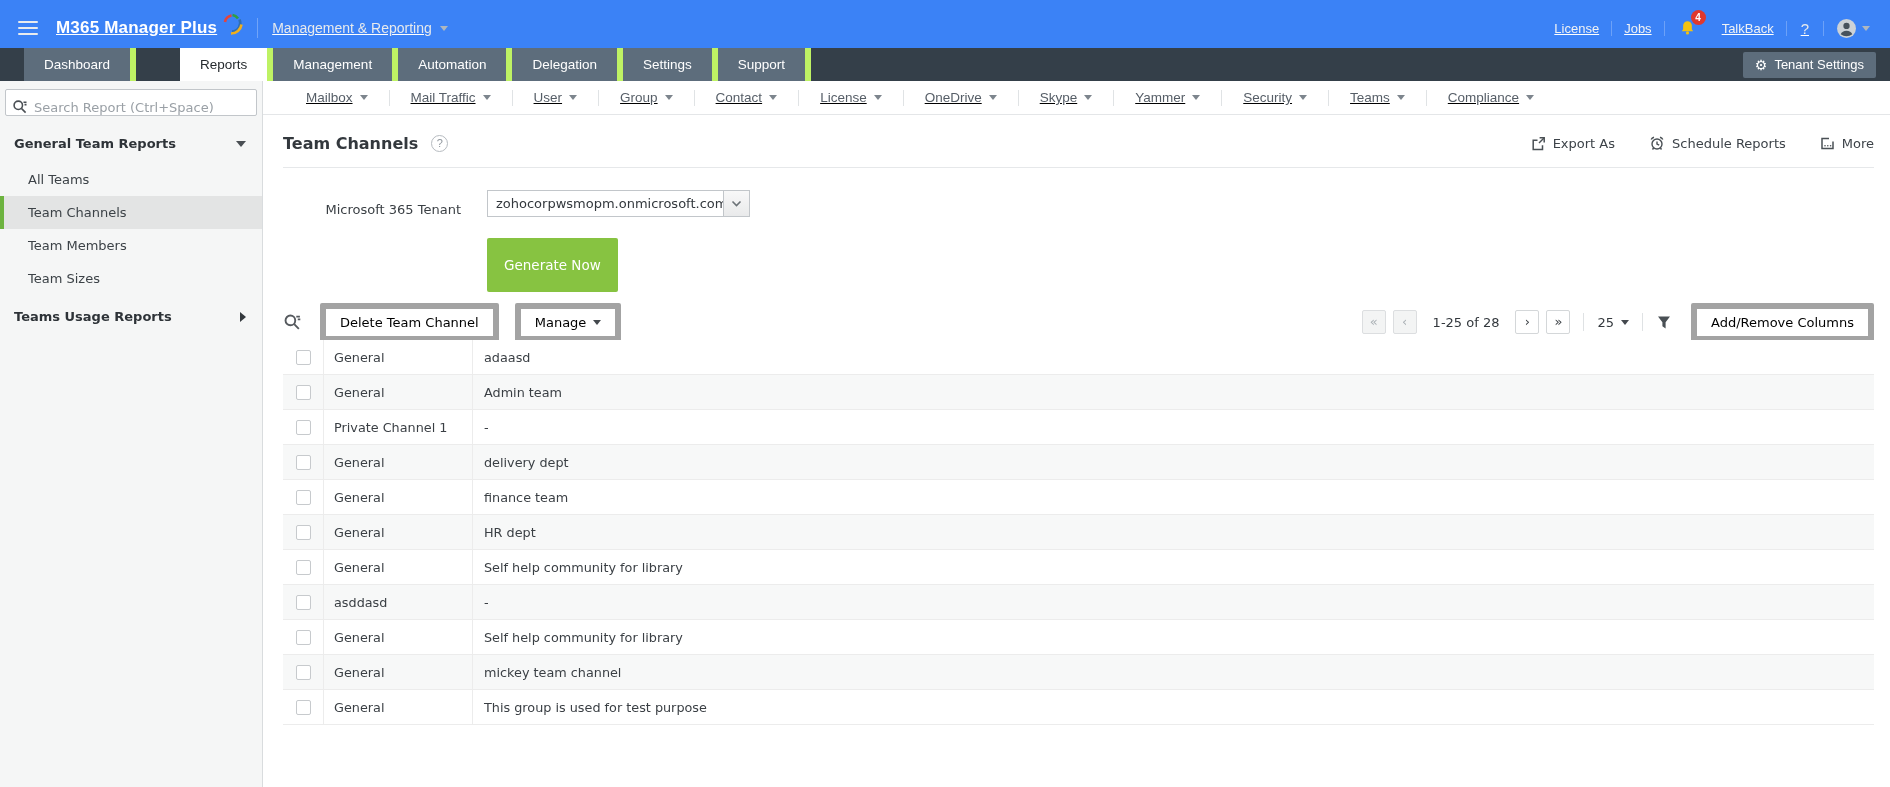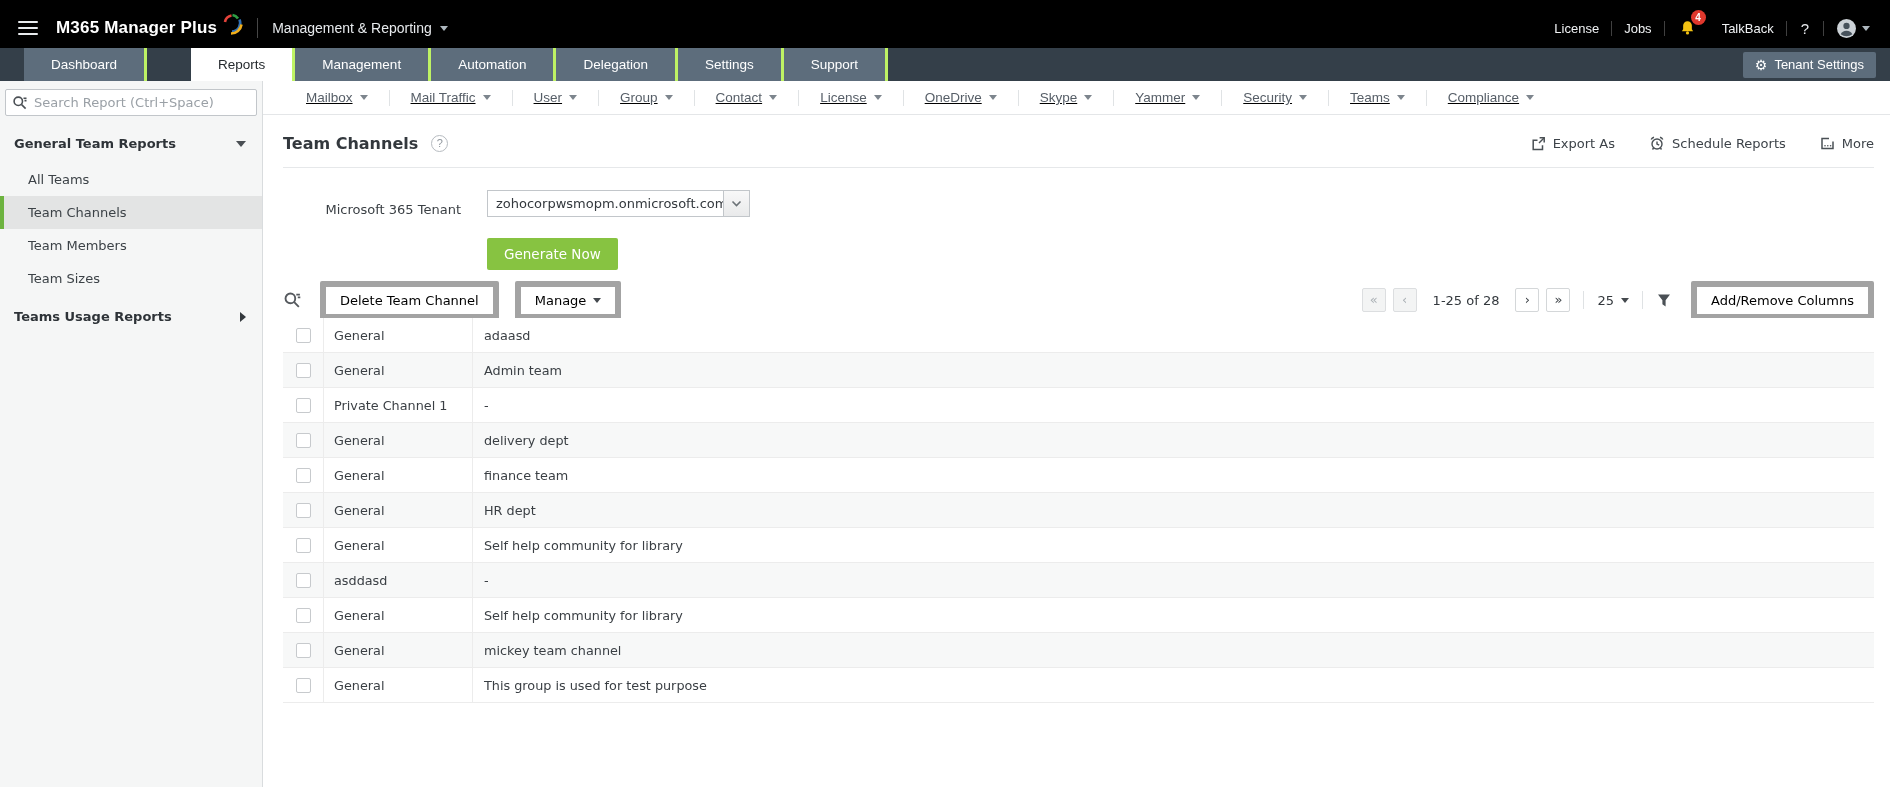--- a/index.html
+++ b/index.html
@@ -1,49 +1,49 @@
 <!DOCTYPE html>
 <html><head>
 <meta charset="utf-8">
 <style>
   * { margin:0; padding:0; box-sizing:border-box; }
   html,body { width:1890px; height:787px; overflow:hidden; }
   body { font-family:"Liberation Sans", sans-serif; background:#fff; }
   .app { width:1890px; height:787px; overflow:hidden; display:flex; flex-direction:column; position:relative; }
 
   
-  .topbar { height:48px; background:#000000; display:flex; align-items:center; padding:8px 16px 0 18px; flex:none; color:#fff; }
+  .topbar { height:48px; background:#3b82f6; display:flex; align-items:center; padding:8px 16px 0 18px; flex:none; color:#fff;text-decoration:underline; }
   .hamburger { width:20px; cursor:pointer; margin-right:18px; }
   .hamburger span { display:block; height:2px; background:#e8ebee; margin:4px 0; border-radius:1px; }
   .logo-text { font-size:17px; font-weight:bold; letter-spacing:.2px; color:#fff; white-space:nowrap; }
   .logo-swoosh { margin:-10px 0 0 2px; }
   .topbar-sep { width:1px; height:20px; background:rgba(255,255,255,.28); margin:0 14px; }
   .context { display:flex; align-items:center; gap:8px; font-size:14px; color:#e7eaed; cursor:pointer; }
   .chev-down { width:0; height:0; border-left:4px solid transparent; border-right:4px solid transparent; border-top:5px solid #aeb7bf; display:inline-block; }
   .topbar-right { margin-left:auto; display:flex; align-items:center; font-size:13px; color:#f0f2f4; }
   .topbar-link { padding:0 12px; cursor:pointer; white-space:nowrap; }
   .tsep { width:1px; height:15px; background:rgba(255,255,255,.25); }
   .bell-wrap { position:relative; padding:0 14px; cursor:pointer; display:flex; align-items:center; }
   .badge { position:absolute; top:-9px; right:4px; background:#e0382d; color:#fff; font-size:10px; min-width:15px; height:15px; border-radius:8px; display:flex; align-items:center; justify-content:center; padding:0 3px; font-weight:bold; }
   .help-glyph { font-size:15px; padding:0 14px; cursor:pointer; color:#e7eaed; }
   .avatar-wrap { display:flex; align-items:center; gap:5px; padding:0 4px 0 12px; cursor:pointer; }
 
   
   .tabbar { height:33px; background:#343f49; display:flex; align-items:stretch; padding-left:24px; flex:none; }
-  .tab { line-height:33px; padding:0 27px; background:#5d6d7c; color:#fff; font-size:13.5px; cursor:pointer; border-right:3px solid #bef264; white-space:nowrap; }
+  .tab { line-height:33px; padding:0 20px; background:#5d6d7c; color:#fff; font-size:13.5px; cursor:pointer; border-right:6px solid #bef264; white-space:nowrap; }
   .tab.active { background:#fff; color:#252a2e;margin-left:44px; }
   .tenant-settings { margin-left:auto; align-self:center; margin-right:14px; height:26px; background:#5d6d7c; color:#fff; font-size:13px; border:none; border-radius:2px; padding:0 12px; display:flex; align-items:center; gap:7px; cursor:pointer; font-family:inherit; }
   .gear { font-size:14px; line-height:1; }
 
   
   .body-row { flex:1; display:flex; min-height:0; }
 
   
   .sidebar { width:263px; flex:none; background:#f5f6f6; border-right:1px solid #d9dcde; font-size:13.5px; }
-  .search-box { margin:8px 5px 6px 5px; height:27px; background:#fff; border:1px solid #c2c6ca; border-radius:2px; display:flex; align-items:center; padding:0 6px; gap:6px; }
+  .search-box { margin:8px 5px 6px 5px; height:27px; background:#fff; border:1px solid #c2c6ca; border-radius:2px; display:flex; align-items:flex-end; padding:0 6px; gap:6px; }
   .search-box input { border:none; outline:none; flex:1; font-size:13px; color:#555; background:transparent; font-family:"DejaVu Sans", sans-serif; }
   .search-box input::placeholder { color:#9aa0a6; }
   .sb-title { font-size:15px; color:#333; padding:15px 14px 13px; border-bottom:1px solid #e2e4e5; font-family:"DejaVu Sans", sans-serif; }
   .sb-section { display:flex; align-items:center; justify-content:space-between; padding:14px 16px 12px 14px; font-weight:bold; color:#2e3338; cursor:pointer; font-family:"DejaVu Sans", sans-serif; font-size:13px; }
   .caret-exp { width:0; height:0; border-left:5px solid transparent; border-right:5px solid transparent; border-top:6px solid #4a4f54; }
   .caret-col { width:0; height:0; border-top:5px solid transparent; border-bottom:5px solid transparent; border-left:6px solid #33383d; }
   .sb-item { padding:9px 14px 9px 28px; color:#3c4247; cursor:pointer; font-family:"DejaVu Sans", sans-serif; font-size:13px; }
   .sb-item.selected { background:#e3e4e4; border-left:4px solid #6db33f; padding-left:24px; color:#3c4247; }
 
   
@@ -59,21 +59,21 @@
   .help-circle { width:17px; height:17px; border:1px solid #b6bbc0; border-radius:50%; color:#8f969d; font-size:11px; display:flex; align-items:center; justify-content:center; margin-left:13px; cursor:pointer; }
   .title-actions { margin-left:auto; display:flex; align-items:center; gap:34px;justify-content:space-between; }
   .t-action { display:flex; align-items:center; gap:7px; font-size:13px; color:#3d4349; cursor:pointer; font-family:"DejaVu Sans", sans-serif; }
   .title-divider { border-top:1px solid #e6e8ea; margin-top:9px; }
 
   .form-row { margin-top:22px; display:flex; align-items:flex-end; }
   .form-label { width:178px; text-align:right; font-size:13px; color:#3a3f44; font-family:"DejaVu Sans", sans-serif; }
   .select { margin-left:26px; width:263px; height:27px; border:1px solid #c2c6ca; display:flex; align-items:stretch; background:#fff; cursor:pointer; }
   .select-value { flex:1; font-size:13px; color:#33383d; padding:5px 8px; white-space:nowrap; overflow:hidden; font-family:"DejaVu Sans", sans-serif; }
   .select-arrow { width:26px; border-left:1px solid #c2c6ca; background:linear-gradient(#f8f8f8,#e9eaeb); display:flex; align-items:center; justify-content:center; }
-  .btn-green { margin:21px 0 0 204px; background:#87c341; color:#fff; border:none; border-radius:2px; font-size:13.5px; padding:8px 17px; cursor:pointer; width:fit-content; font-family:"DejaVu Sans", sans-serif; }
+  .btn-green { margin:21px 0 0 204px; background:#87c341; color:#fff; border:none; border-radius:2px; font-size:13.5px; padding:19px 17px; cursor:pointer; width:fit-content; font-family:"DejaVu Sans", sans-serif; }
 
   .generated { margin-top:29px; font-size:13px; font-family:"DejaVu Sans", sans-serif; }
   .generated b { color:#33383d; }
   .generated span.val { color:#9fa6ac; margin-left:6px; }
 
   .toolbar { margin-top:13px; display:flex; align-items:center; height:34px; flex:none; }
   .btn { border:6px solid #a3a3a3; background:#fff; border-radius:2px; font-size:13px; color:#000000; padding:6px 14px; cursor:pointer; font-family:"DejaVu Sans", sans-serif; display:flex; align-items:center; gap:7px; }
   .tb-search { margin-right:18px; cursor:pointer; display:flex; }
   .toolbar .btn + .btn { margin-left:16px; }
   .chev-sm { width:0; height:0; border-left:4px solid transparent; border-right:4px solid transparent; border-top:5px solid #44494e; }

